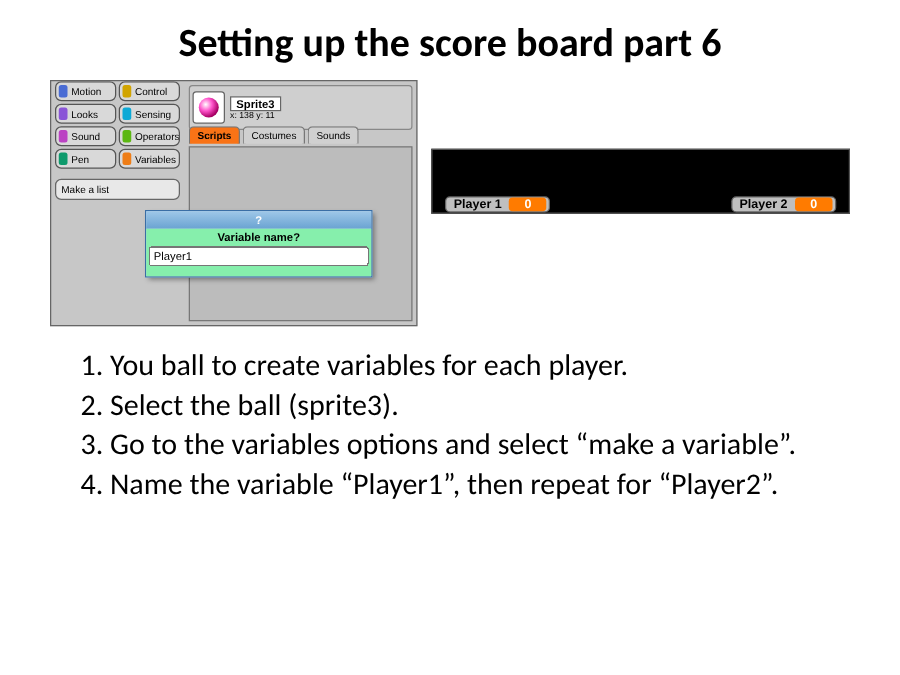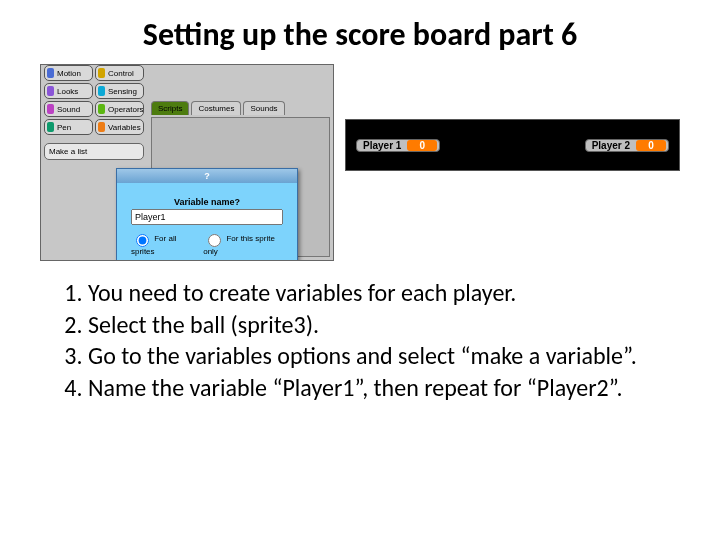--- a/index.html
+++ b/index.html
@@ -9,34 +9,34 @@
   
   .scratch{position:absolute;left:0;top:0;width:292px;height:195px;background:#c7c7c7;border:1px solid #666;font-family:Verdana,sans-serif;font-size:9px;overflow:hidden}
   .palette{position:absolute;left:3px;top:0;width:100px;display:grid;grid-template-columns:1fr 1fr;gap:2px}
   .pbtn{height:14px;border:1px solid #555;background:#d9d9d9;border-radius:5px;display:flex;align-items:center;padding-left:2px;font-size:8px;overflow:hidden}
   .pbtn .sw{width:7px;height:10px;border-radius:2px;margin-right:3px;flex:0 0 auto}
   .spritebar{position:absolute;left:110px;top:3px;right:3px;height:30px;display:flex;align-items:center;background:#cfcfcf;border:1px solid #888;border-radius:3px;padding:2px}
   .spriteicon{width:24px;height:24px;border:1px solid #666;border-radius:3px;background:#fff;margin-right:4px;display:flex;align-items:center;justify-content:center}
   .ball{width:16px;height:16px;border-radius:50%;background:radial-gradient(circle at 35% 35%, #fff 0%, #f5c 35%, #a06 70%, #503 100%)}
   .tabs{position:absolute;left:110px;top:36px;display:flex;font-size:8px}
   .tab{background:#d0d0d0;border:1px solid #777;border-bottom:none;border-radius:4px 4px 0 0;padding:2px 6px;margin-right:2px}
-  .tab.on{background:#4d7c0f;font-weight:400}
+  .tab.on{background:#f97316;font-weight:700}
   .scriptarea{position:absolute;left:110px;top:52px;right:3px;bottom:3px;background:#bcbcbc;border:1px solid #777}
   .varpanel{position:absolute;left:3px;top:78px;width:100px}
   .varbtn{background:#e8e8e8;border:1px solid #666;border-radius:5px;padding:3px 4px;margin-bottom:4px;font-size:8px}
   
   .dialog{position:absolute;left:75px;top:103px;width:180px;background:#d8e8f0;border:1px solid #3a6ea5;box-shadow:2px 2px 4px rgba(0,0,0,.4);font-size:9px}
   .dlgtitle{background:linear-gradient(#9ec7e8,#6aa3d2);text-align:center;font-weight:700;padding:2px;color:#fff}
-  .dlgbody{padding:14px;background:#7dd3fc}
+  .dlgbody{padding:2px;background:#86efac}
   .dlgbody input[type=text]{width:100%;box-sizing:border-box;font-size:9px;margin:2px 0 6px}
   .radios{display:flex;gap:8px;font-size:8px;margin-bottom:6px;justify-content:center}
   .dlgbtns{display:flex;justify-content:center;gap:8px}
   .dlgbtns button{font-size:9px;padding:1px 10px}
   
-  .stage{position:absolute;left:305px;top:55px;right:0;height:50px;background:#000;border:1px solid #555;display:flex;justify-content:space-between;align-items:center;padding:0 10px}
+  .stage{position:absolute;left:305px;top:55px;right:0;height:50px;background:#000;border:1px solid #555;display:flex;justify-content:space-between;align-items:flex-end;padding:0 10px}
   .scorebox{display:flex;align-items:center;background:#bfbfbf;border:1px solid #666;border-radius:4px;padding:0 2px 0 6px;font-size:10px;font-weight:700;font-family:Verdana,sans-serif;color:#000}
   .scorebox .val{background:#ff7b00;color:#fff;min-width:22px;text-align:center;border-radius:3px;margin-left:6px;padding:0 4px}
   
   ol{font-size:24px;margin:0 0 0 20px;padding-left:28px;line-height:1.15}
   ol li{margin-bottom:4px}
 </style>
 </head>
 <body>
 
 <div class="slide">
@@ -73,56 +73,61 @@
           <div class="pbtn">
             <span class="sw" style="background:#0e9a6c"></span>
             <span>Pen</span>
           </div>
           <div class="pbtn">
             <span class="sw" style="background:#ee7d16"></span>
             <span>Variables</span>
           </div>
         </div>
 
+      <div class="spritebar">
+        <div class="spriteicon">
+            <div class="ball"></div>
+          </div>
+        <div>
+          <div style="font-weight:700;background:#fff;border:1px solid #666;padding:0 4px">Sprite3</div>
+          <div style="font-size:7px">x: 138  y: 11</div>
+        </div>
+      </div>
 
       <div class="tabs" id="tabs">
           <div class="tab on">Scripts</div>
           <div class="tab">Costumes</div>
           <div class="tab">Sounds</div>
         </div>
       <div class="scriptarea"></div>
 
       <div class="varpanel">
         <div class="varbtn">Make a list</div>
       </div>
 
       <div class="dialog">
         <div class="dlgtitle">?</div>
         <div class="dlgbody">
           <div style="text-align:center;font-weight:600">Variable name?</div>
           <input type="text" value="Player1" style="">
-          <div class="radios">
-            <label><input type="radio" checked="" style="vertical-align: middle;"> <span>For all sprites</span></label>
-            <label><input type="radio" style="vertical-align: middle;"> <span>For this sprite only</span></label>
-          </div>
         </div>
       </div>
     </div>
 
     <div class="stage">
       <div class="scorebox">
         <span>Player 1</span>
         <span class="val">0</span>
       </div>
       <div class="scorebox">
         <span>Player 2</span>
         <span class="val">0</span>
       </div>
     </div>
   </div>
 
   <ol id="steps">
-      <li>You need to create variables for each player.</li>
+      <li>You ball to create variables for each player.</li>
       <li>Select the ball (sprite3).</li>
       <li>Go to the variables options and select “make a variable”.</li>
       <li>Name the variable “Player1”, then repeat for “Player2”.</li>
     </ol>
 </div>
 
 </body></html>

